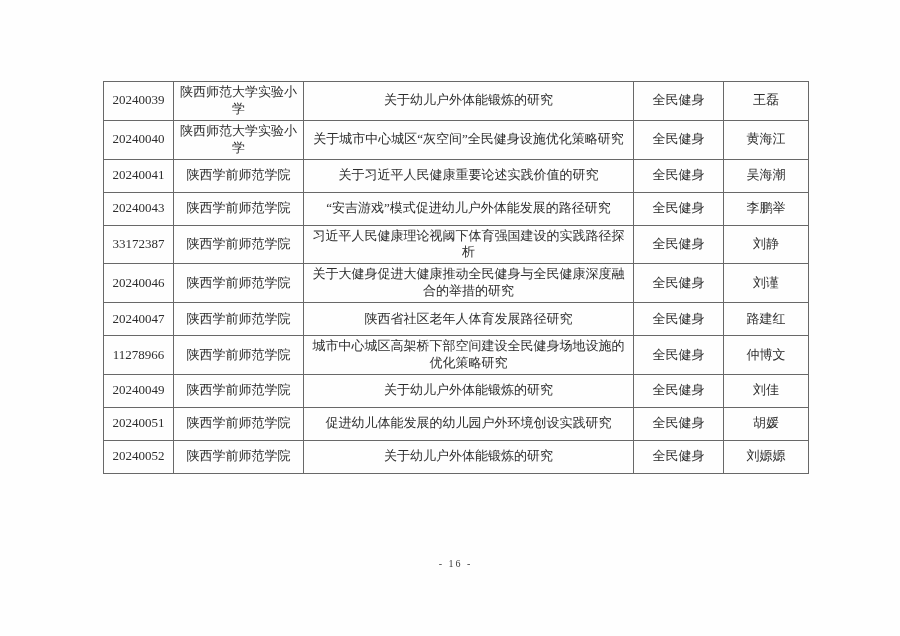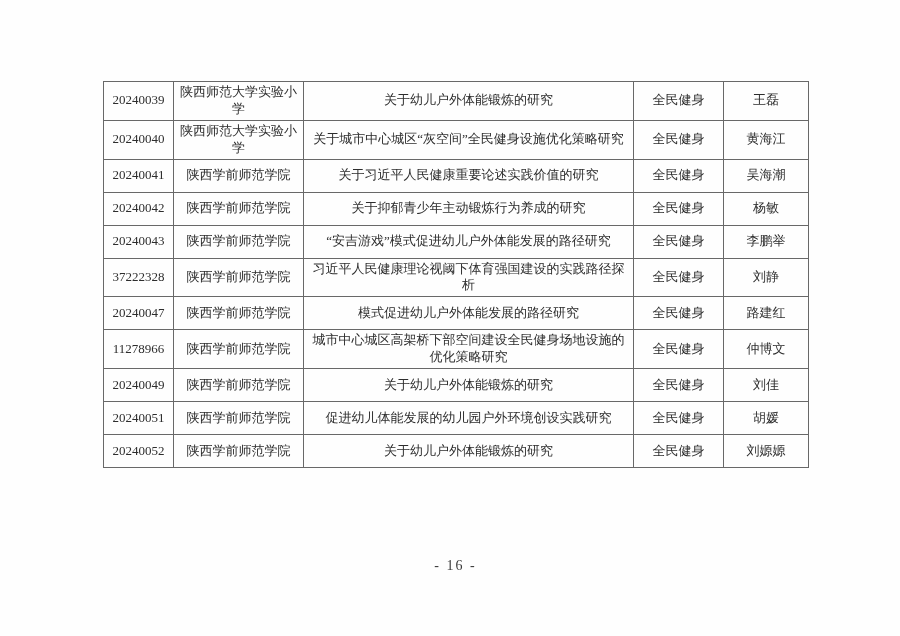--- a/index.html
+++ b/index.html
@@ -53,21 +53,21 @@
     text-align: center;
     padding-left: 4px;
     padding-right: 4px;
   }
   .page-number {
     position: absolute;
     left: 103px;
     top: 558px;
     width: 705px;
     text-align: center;
-    font-size: 14px;
+    font-size: 10px;
     letter-spacing: 2px;
     color: #3a3a3a;
   }
 </style>
 </head>
 <body>
 
 <div class="sheet">
 
   <table class="doc-table">
@@ -94,44 +94,44 @@
         <td class="cell-center">黄海江</td>
       </tr>
       <tr>
         <td class="cell-center">20240041</td>
         <td class="cell-center">陕西学前师范学院</td>
         <td class="cell-title">关于习近平人民健康重要论述实践价值的研究</td>
         <td class="cell-center">全民健身</td>
         <td class="cell-center">吴海潮</td>
       </tr>
       <tr>
-        <td class="cell-center">20240042</td>
-        <td class="cell-center">陕西学前师范学院</td>
-        <td class="cell-title">关于抑郁青少年主动锻炼行为养成的研究</td>
-        <td class="cell-center">全民健身</td>
-        <td class="cell-center">杨敏</td>
-      </tr>
-      <tr>
         <td class="cell-center">20240043</td>
         <td class="cell-center">陕西学前师范学院</td>
         <td class="cell-title">“安吉游戏”模式促进幼儿户外体能发展的路径研究</td>
         <td class="cell-center">全民健身</td>
         <td class="cell-center">李鹏举</td>
       </tr>
       <tr>
-        <td class="cell-center">37222328</td>
+        <td class="cell-center">33172387</td>
         <td class="cell-center">陕西学前师范学院</td>
         <td class="cell-title">习近平人民健康理论视阈下体育强国建设的实践路径探析</td>
         <td class="cell-center">全民健身</td>
         <td class="cell-center">刘静</td>
       </tr>
       <tr>
+        <td class="cell-center">20240046</td>
+        <td class="cell-center">陕西学前师范学院</td>
+        <td class="cell-title">关于大健身促进大健康推动全民健身与全民健康深度融合的举措的研究</td>
+        <td class="cell-center">全民健身</td>
+        <td class="cell-center">刘谨</td>
+      </tr>
+      <tr>
         <td class="cell-center">20240047</td>
         <td class="cell-center">陕西学前师范学院</td>
-        <td class="cell-title">模式促进幼儿户外体能发展的路径研究</td>
+        <td class="cell-title">陕西省社区老年人体育发展路径研究</td>
         <td class="cell-center">全民健身</td>
         <td class="cell-center">路建红</td>
       </tr>
       <tr>
         <td class="cell-center">11278966</td>
         <td class="cell-center">陕西学前师范学院</td>
         <td class="cell-title">城市中心城区高架桥下部空间建设全民健身场地设施的优化策略研究</td>
         <td class="cell-center">全民健身</td>
         <td class="cell-center">仲博文</td>
       </tr>

